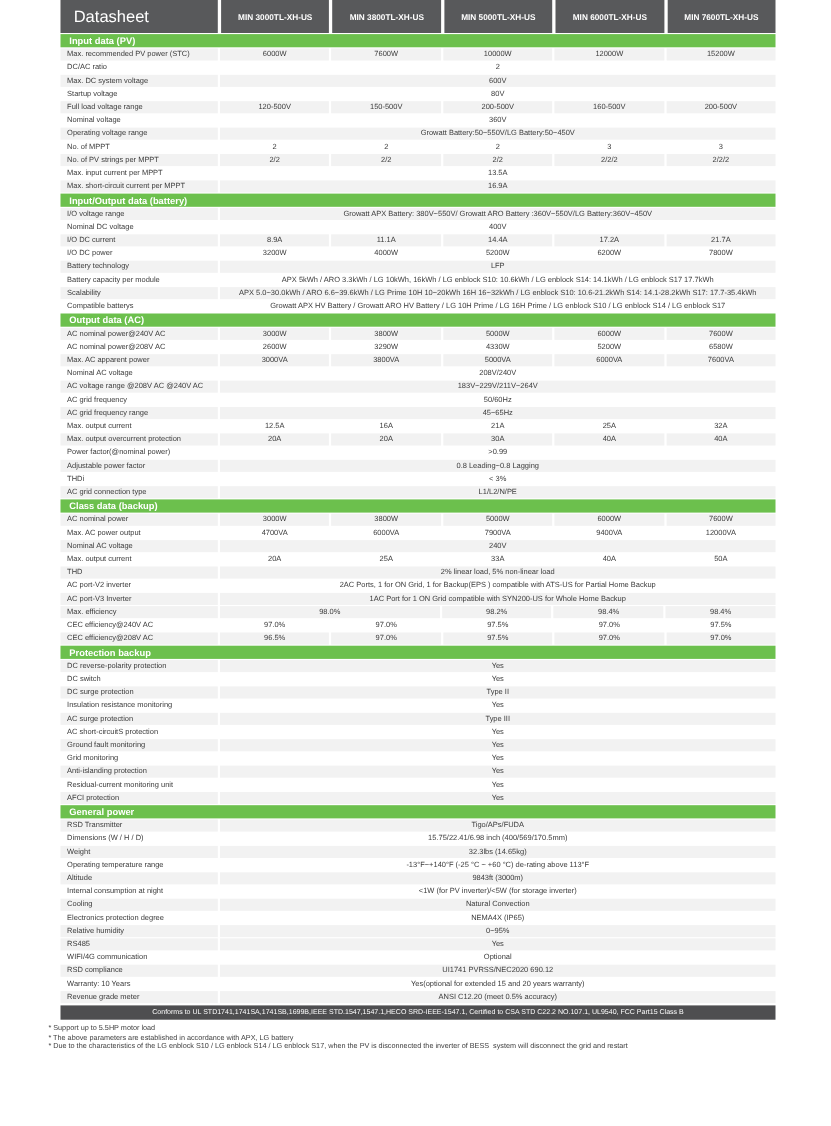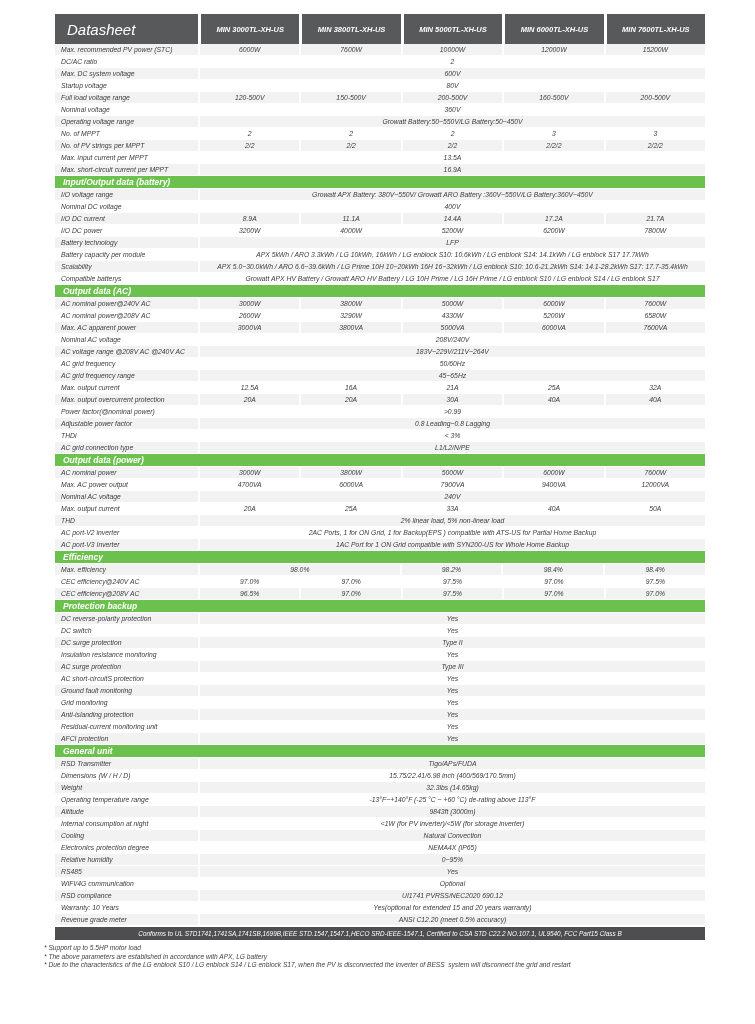--- a/index.html
+++ b/index.html
@@ -1,18 +1,18 @@
 <!DOCTYPE html>
 <html style="--accent: #6cc04d; --darkgray: #58595b;"><head>
 <meta charset="utf-8">
 <style>
   html,body{margin:0;padding:0;background:#fff;}
   .page{position:relative;width:755px;height:1024px;background:#ffffff;
         font-family:"Liberation Sans",sans-serif;overflow:hidden;}
-  .table{position:absolute;left:55px;top:14px;width:650px;font-style:italic;}
+  .table{position:absolute;left:55px;top:0;width:650px;}
   .thead{display:flex;height:30px;}
   .th{background:var(--darkgray);color:#fff;box-sizing:border-box;}
   .th.title{width:143px;font-size:15px;display:flex;align-items:center;padding-left:12px;}
   .th.model{flex:1 1 0;margin-left:3px;font-size:7.5px;font-weight:bold;display:flex;
             align-items:center;justify-content:center;text-align:center;}
   .secbar{height:12px;background:var(--accent);color:#fff;font-weight:bold;font-size:8.5px;
           display:flex;align-items:center;padding-left:8px;margin:1px 0;}
   .row{display:flex;height:11px;margin-bottom:1px;}
   .row .cell{box-sizing:border-box;font-size:6.8px;color:#3b3b3b;display:flex;align-items:center;}
   .row .cell.label{width:143px;padding-left:6px;}
@@ -30,20 +30,21 @@
 <body>
 
 <div class="page">
   <div class="table">
     <div class="thead">
       <div class="th title">Datasheet</div>
 
       <span id="model-headers" style="display:contents"><div class="th model">MIN 3000TL-XH-US</div><div class="th model">MIN 3800TL-XH-US</div><div class="th model">MIN 5000TL-XH-US</div><div class="th model">MIN 6000TL-XH-US</div><div class="th model">MIN 7600TL-XH-US</div></span>
     </div>
     <div id="sections">
+        <div class="secbar">Input data (PV)</div>
         <div class="row odd">
           <div class="cell label">Max. recommended PV power (STC)</div>
           <div class="cell data" style="flex-grow: 1;">6000W</div>
           <div class="cell data" style="flex-grow: 1;">7600W</div>
           <div class="cell data" style="flex-grow: 1;">10000W</div>
           <div class="cell data" style="flex-grow: 1;">12000W</div>
           <div class="cell data" style="flex-grow: 1;">15200W</div>
         </div>
         <div class="row even">
           <div class="cell label">DC/AC ratio</div>
@@ -204,21 +205,21 @@
           <div class="cell data" style="flex-grow: 5;">0.8 Leading~0.8 Lagging</div>
         </div>
         <div class="row even">
           <div class="cell label">THDi</div>
           <div class="cell data" style="flex-grow: 5;">&lt; 3%</div>
         </div>
         <div class="row odd">
           <div class="cell label">AC grid connection type</div>
           <div class="cell data" style="flex-grow: 5;">L1/L2/N/PE</div>
         </div>
-        <div class="secbar">Output data (power)</div>
+        <div class="secbar">Class data (backup)</div>
         <div class="row odd">
           <div class="cell label">AC nominal power</div>
           <div class="cell data" style="flex-grow: 1;">3000W</div>
           <div class="cell data" style="flex-grow: 1;">3800W</div>
           <div class="cell data" style="flex-grow: 1;">5000W</div>
           <div class="cell data" style="flex-grow: 1;">6000W</div>
           <div class="cell data" style="flex-grow: 1;">7600W</div>
         </div>
         <div class="row even">
           <div class="cell label">Max. AC power output</div>
@@ -245,21 +246,20 @@
           <div class="cell data" style="flex-grow: 5;">2% linear load, 5% non-linear load</div>
         </div>
         <div class="row even">
           <div class="cell label">AC port-V2 inverter</div>
           <div class="cell data" style="flex-grow: 5;">2AC Ports, 1 for ON Grid, 1 for Backup(EPS ) compatible with ATS-US for Partial Home Backup</div>
         </div>
         <div class="row odd">
           <div class="cell label">AC port-V3 Inverter</div>
           <div class="cell data" style="flex-grow: 5;">1AC Port for 1 ON Grid compatible with SYN200-US  for Whole Home Backup</div>
         </div>
-        <div class="secbar">Efficiency</div>
         <div class="row odd">
           <div class="cell label">Max. efficiency</div>
           <div class="cell data" style="flex-grow: 2;">98.0%</div>
           <div class="cell data" style="flex-grow: 1;">98.2%</div>
           <div class="cell data" style="flex-grow: 1;">98.4%</div>
           <div class="cell data" style="flex-grow: 1;">98.4%</div>
         </div>
         <div class="row even">
           <div class="cell label">CEC efficiency@240V AC</div>
           <div class="cell data" style="flex-grow: 1;">97.0%</div>
@@ -314,21 +314,21 @@
           <div class="cell data" style="flex-grow: 5;">Yes</div>
         </div>
         <div class="row even">
           <div class="cell label">Residual-current monitoring unit</div>
           <div class="cell data" style="flex-grow: 5;">Yes</div>
         </div>
         <div class="row odd">
           <div class="cell label">AFCI protection</div>
           <div class="cell data" style="flex-grow: 5;">Yes</div>
         </div>
-        <div class="secbar">General unit</div>
+        <div class="secbar">General power</div>
         <div class="row odd">
           <div class="cell label">RSD Transmitter</div>
           <div class="cell data" style="flex-grow: 5;">Tigo/APs/FUDA</div>
         </div>
         <div class="row even">
           <div class="cell label">Dimensions (W / H / D)</div>
           <div class="cell data" style="flex-grow: 5;">15.75/22.41/6.98 inch (400/569/170.5mm)</div>
         </div>
         <div class="row odd">
           <div class="cell label">Weight</div>

